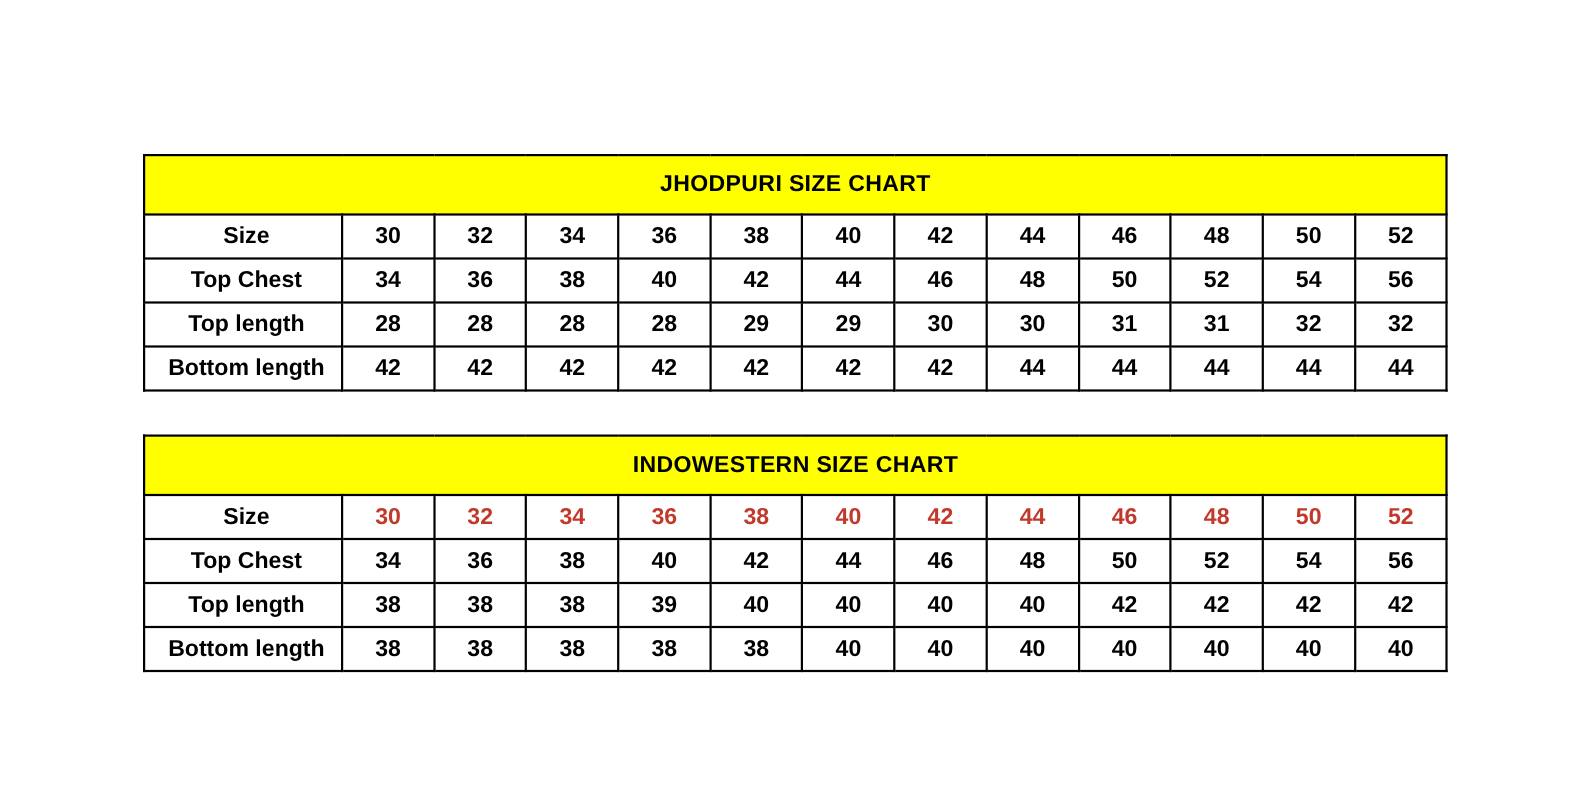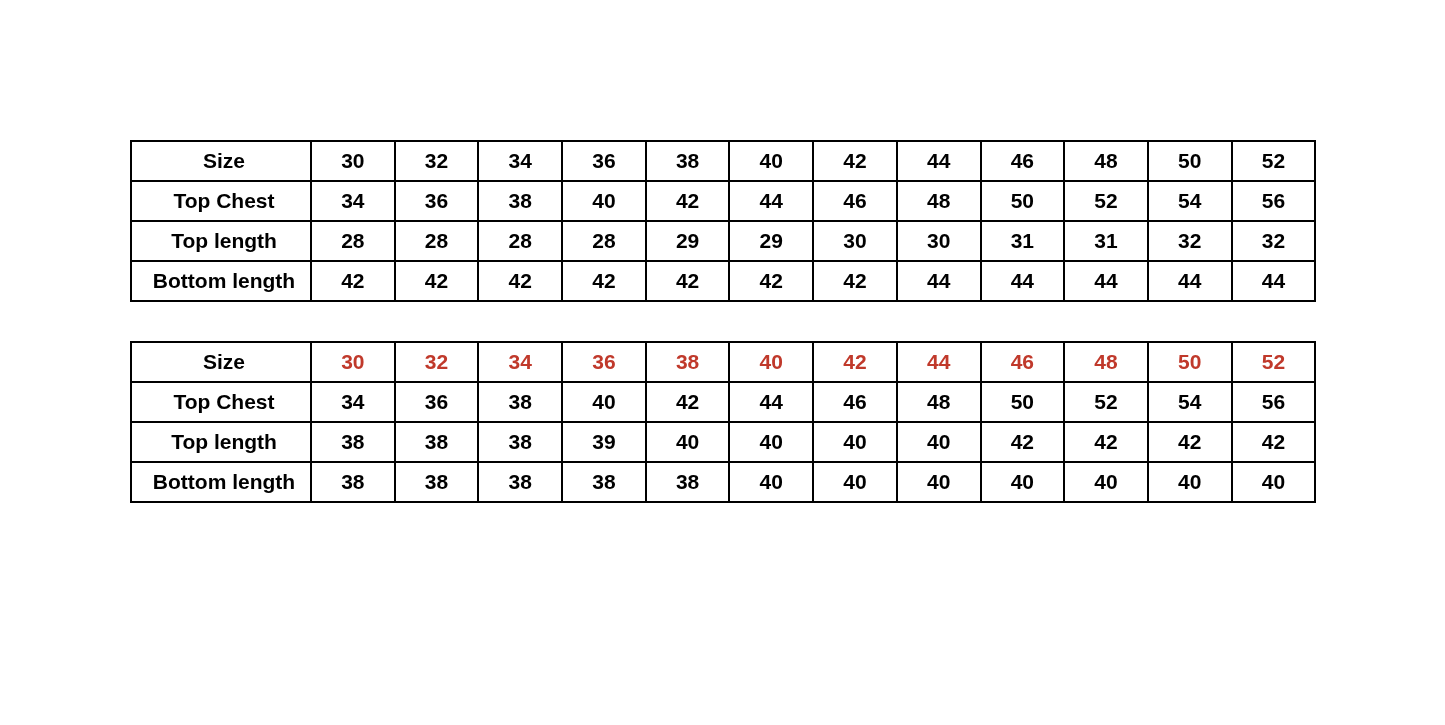--- a/index.html
+++ b/index.html
@@ -86,20 +86,23 @@
       <col class="data-col">
         <col class="data-col">
         <col class="data-col">
         <col class="data-col">
       <col class="data-col">
         <col class="data-col">
         <col class="data-col">
         <col class="data-col">
     </colgroup>
     <tbody>
+      <tr>
+        <td class="title-cell" colspan="13">JHODPURI SIZE CHART</td>
+      </tr>
       <tr>
         <td class="row-label">Size</td>
         <td class="size-head">30</td>
         <td class="size-head">32</td>
         <td class="size-head">34</td>
         <td class="size-head">36</td>
         <td class="size-head">38</td>
         <td class="size-head">40</td>
         <td class="size-head">42</td>
         <td class="size-head">44</td>
@@ -169,20 +172,23 @@
         <col class="data-col">
         <col class="data-col">
         <col class="data-col">
       <col class="data-col">
         <col class="data-col">
         <col class="data-col">
         <col class="data-col">
     </colgroup>
     <tbody>
       <tr>
+        <td class="title-cell" colspan="13">INDOWESTERN SIZE CHART</td>
+      </tr>
+      <tr>
         <td class="row-label">Size</td>
         <td class="size-head soft">30</td>
         <td class="size-head soft">32</td>
         <td class="size-head soft">34</td>
         <td class="size-head soft">36</td>
         <td class="size-head soft">38</td>
         <td class="size-head soft">40</td>
         <td class="size-head soft">42</td>
         <td class="size-head soft">44</td>
         <td class="size-head soft">46</td>

